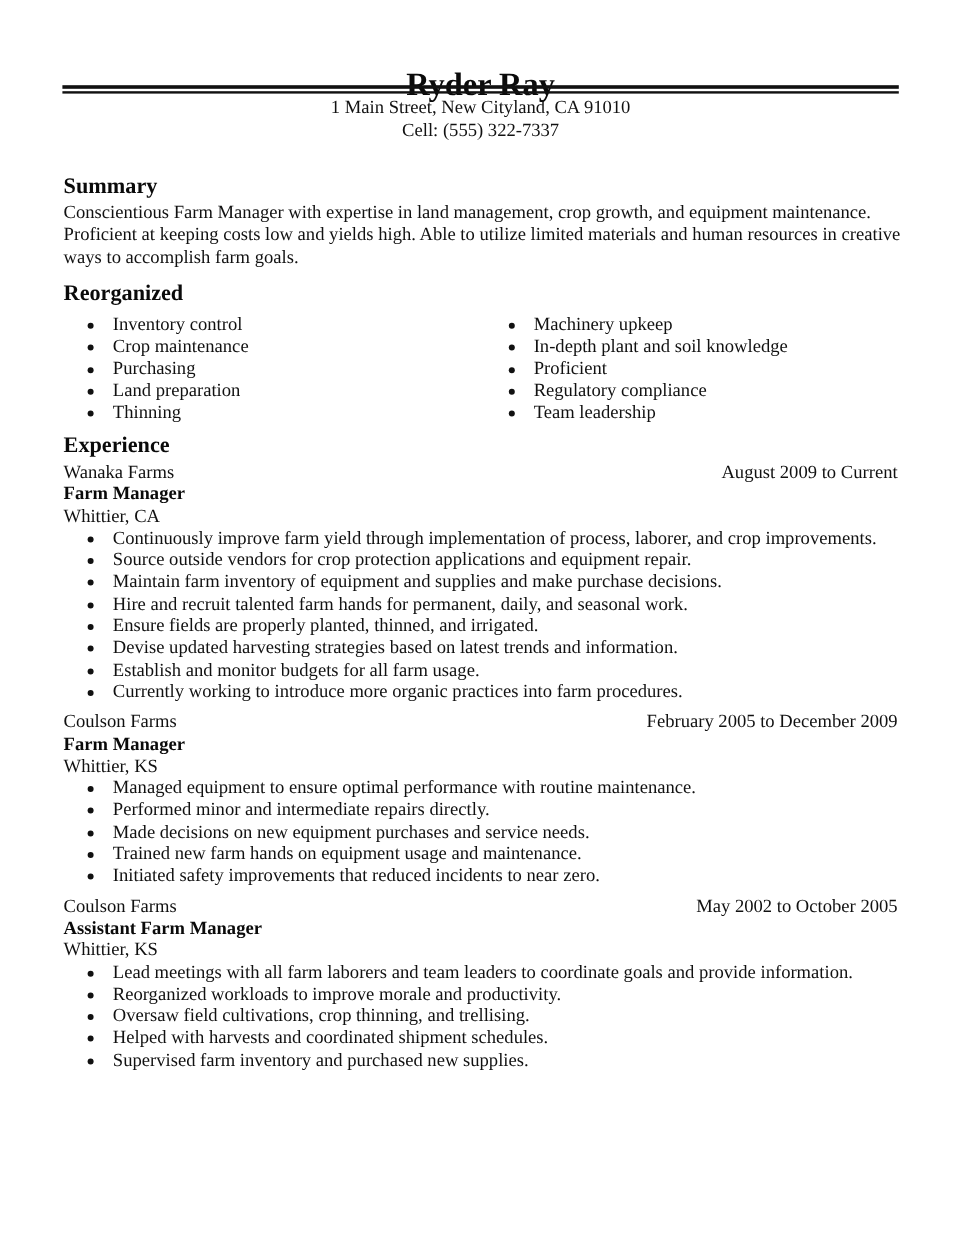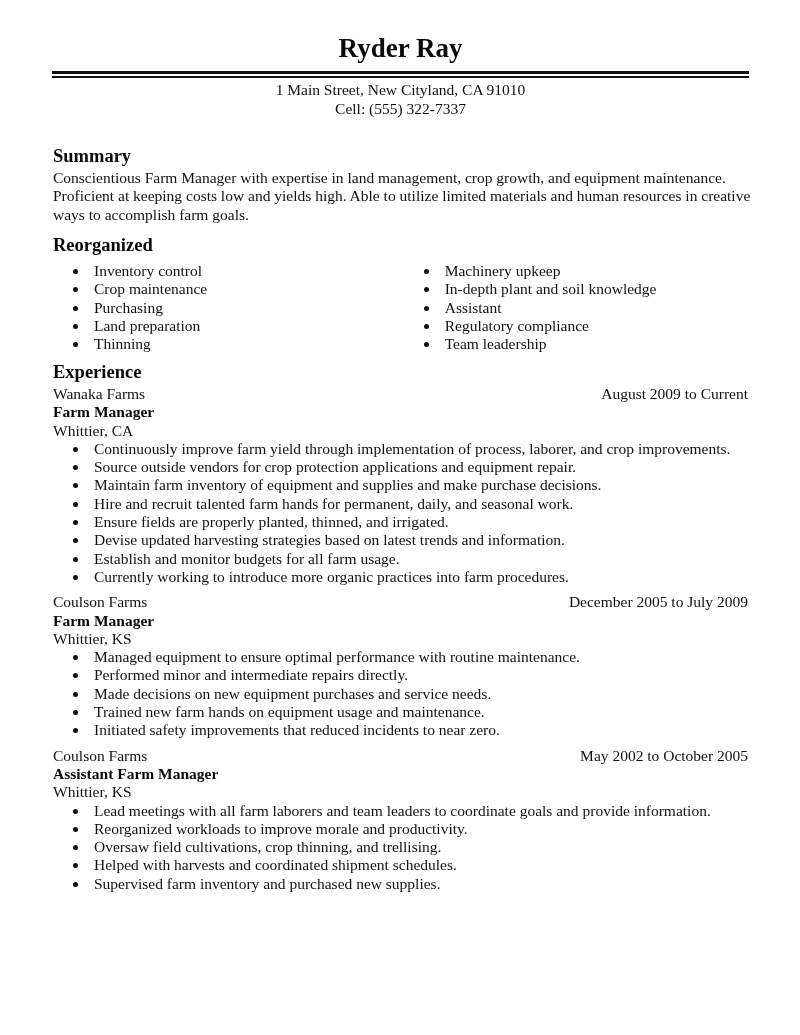--- a/index.html
+++ b/index.html
@@ -16,21 +16,21 @@
       overflow: hidden;
     }
     .page {
       position: absolute;
       left: 53px;
       top: 0;
       width: 695px;
     }
     .name {
       position: absolute;
-      top: 32px;
+      top: 54px;
       left: 0;
       width: 695px;
       text-align: center;
       font-size: 27px;
       font-weight: bold;
       letter-spacing: 0px;
       line-height: 32px;
       color: #0a0a0a;
     }
     .rule {
@@ -160,21 +160,21 @@
       <ul class="hl-col left" id="hl-left">
           <li class="bullet-item"><span class="dot"></span><span>Inventory control</span></li>
           <li class="bullet-item"><span class="dot"></span><span>Crop maintenance</span></li>
           <li class="bullet-item"><span class="dot"></span><span>Purchasing</span></li>
           <li class="bullet-item"><span class="dot"></span><span>Land preparation</span></li>
           <li class="bullet-item"><span class="dot"></span><span>Thinning</span></li>
         </ul>
       <ul class="hl-col right" id="hl-right">
           <li class="bullet-item"><span class="dot"></span><span>Machinery upkeep</span></li>
           <li class="bullet-item"><span class="dot"></span><span>In-depth plant and soil knowledge</span></li>
-          <li class="bullet-item"><span class="dot"></span><span>Assistant</span></li>
+          <li class="bullet-item"><span class="dot"></span><span>Proficient</span></li>
           <li class="bullet-item"><span class="dot"></span><span>Regulatory compliance</span></li>
           <li class="bullet-item"><span class="dot"></span><span>Team leadership</span></li>
         </ul>
     </div>
   </div>
 
   <div class="experience">
     <div class="section-title">Experience</div>
     <div id="jobs">
         <div class="job">
@@ -191,21 +191,21 @@
             <li class="bullet-item"><span class="dot"></span><span>Hire and recruit talented farm hands for permanent, daily, and seasonal work.</span></li>
             <li class="bullet-item"><span class="dot"></span><span>Ensure fields are properly planted, thinned, and irrigated.</span></li>
             <li class="bullet-item"><span class="dot"></span><span>Devise updated harvesting strategies based on latest trends and information.</span></li>
             <li class="bullet-item"><span class="dot"></span><span>Establish and monitor budgets for all farm usage.</span></li>
             <li class="bullet-item"><span class="dot"></span><span>Currently working to introduce more organic practices into farm procedures.</span></li>
           </ul>
         </div>
         <div class="job">
           <div class="job-head">
             <span>Coulson Farms</span>
-            <span>December 2005 to July 2009</span>
+            <span>February 2005 to December 2009</span>
           </div>
           <div class="job-title">Farm Manager</div>
           <div class="job-location">Whittier, KS</div>
           <ul class="job-bullets">
             <li class="bullet-item"><span class="dot"></span><span>Managed equipment to ensure optimal performance with routine maintenance.</span></li>
             <li class="bullet-item"><span class="dot"></span><span>Performed minor and intermediate repairs directly.</span></li>
             <li class="bullet-item"><span class="dot"></span><span>Made decisions on new equipment purchases and service needs.</span></li>
             <li class="bullet-item"><span class="dot"></span><span>Trained new farm hands on equipment usage and maintenance.</span></li>
             <li class="bullet-item"><span class="dot"></span><span>Initiated safety improvements that reduced incidents to near zero.</span></li>
           </ul>

